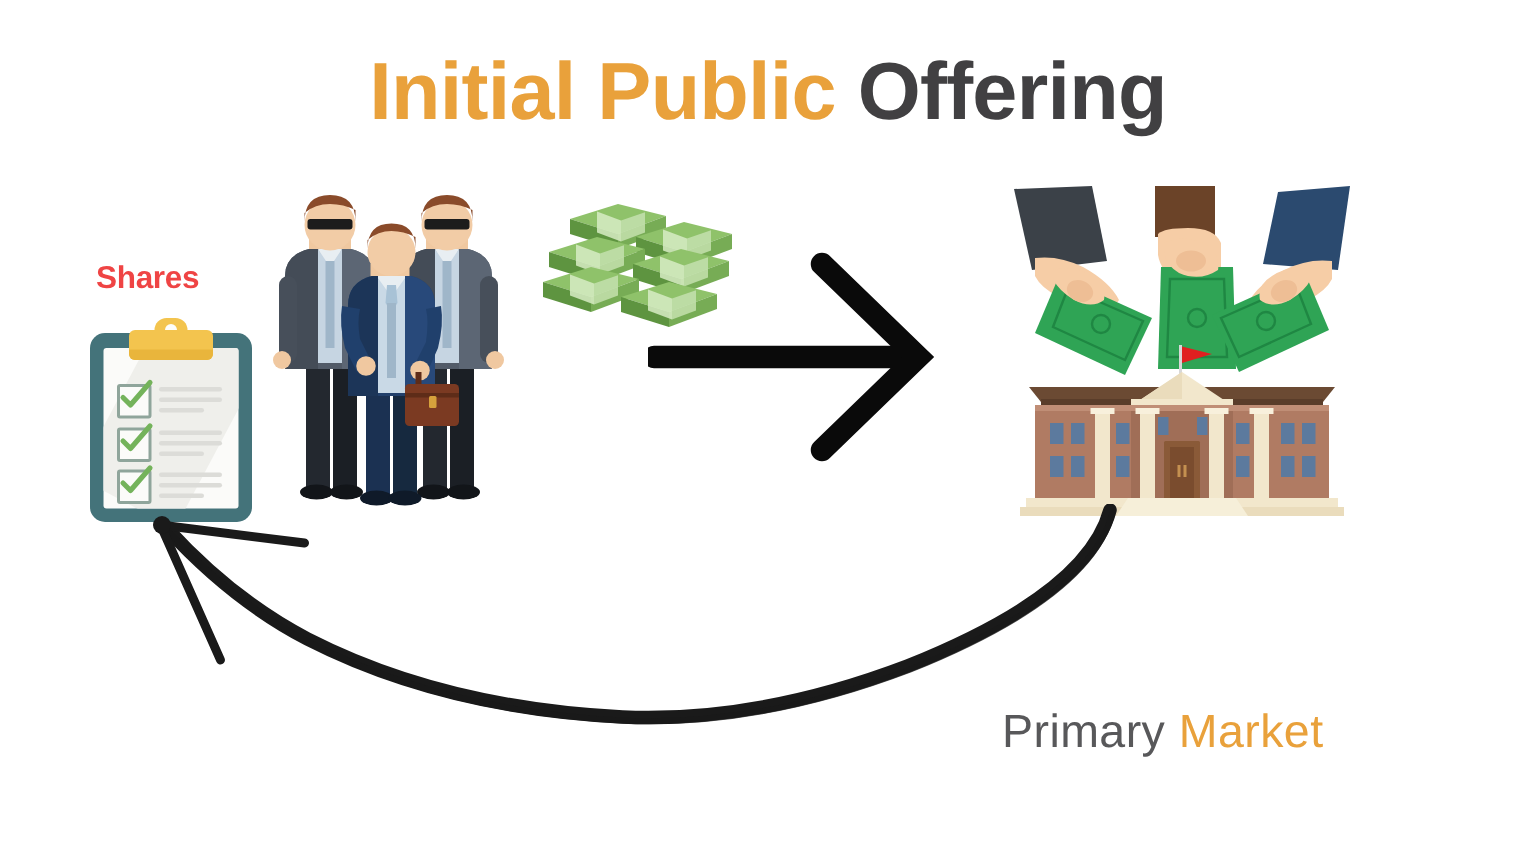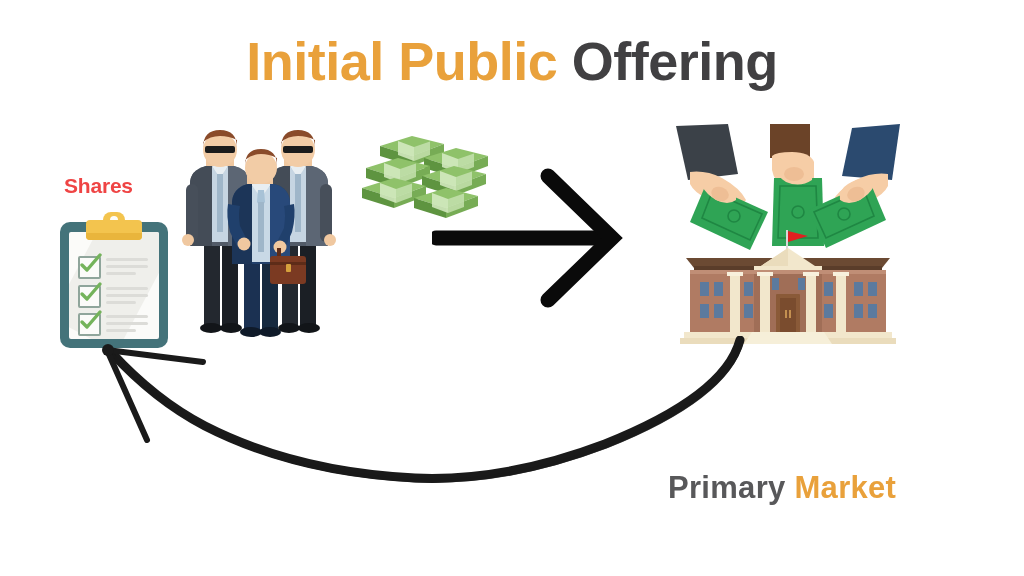--- a/index.html
+++ b/index.html
@@ -136,21 +136,21 @@
 
   
   #curved-arrow { position: absolute; left: 85px; top: 336px; width: 680px; height: 152px; }
 
   
   #primary-market {
     position: absolute;
     left: 668px;
     top: 470px;
     font-size: 31px;
-    font-weight: bold;
+    font-weight: normal;
     letter-spacing: 0.3px;
     white-space: nowrap;
   }
   #primary-market .pm-dark   { color: #58585A; }
   #primary-market .pm-orange { color: #E9A13B; }
 </style>
 </head>
 <body>
 
 <div id="slide">

